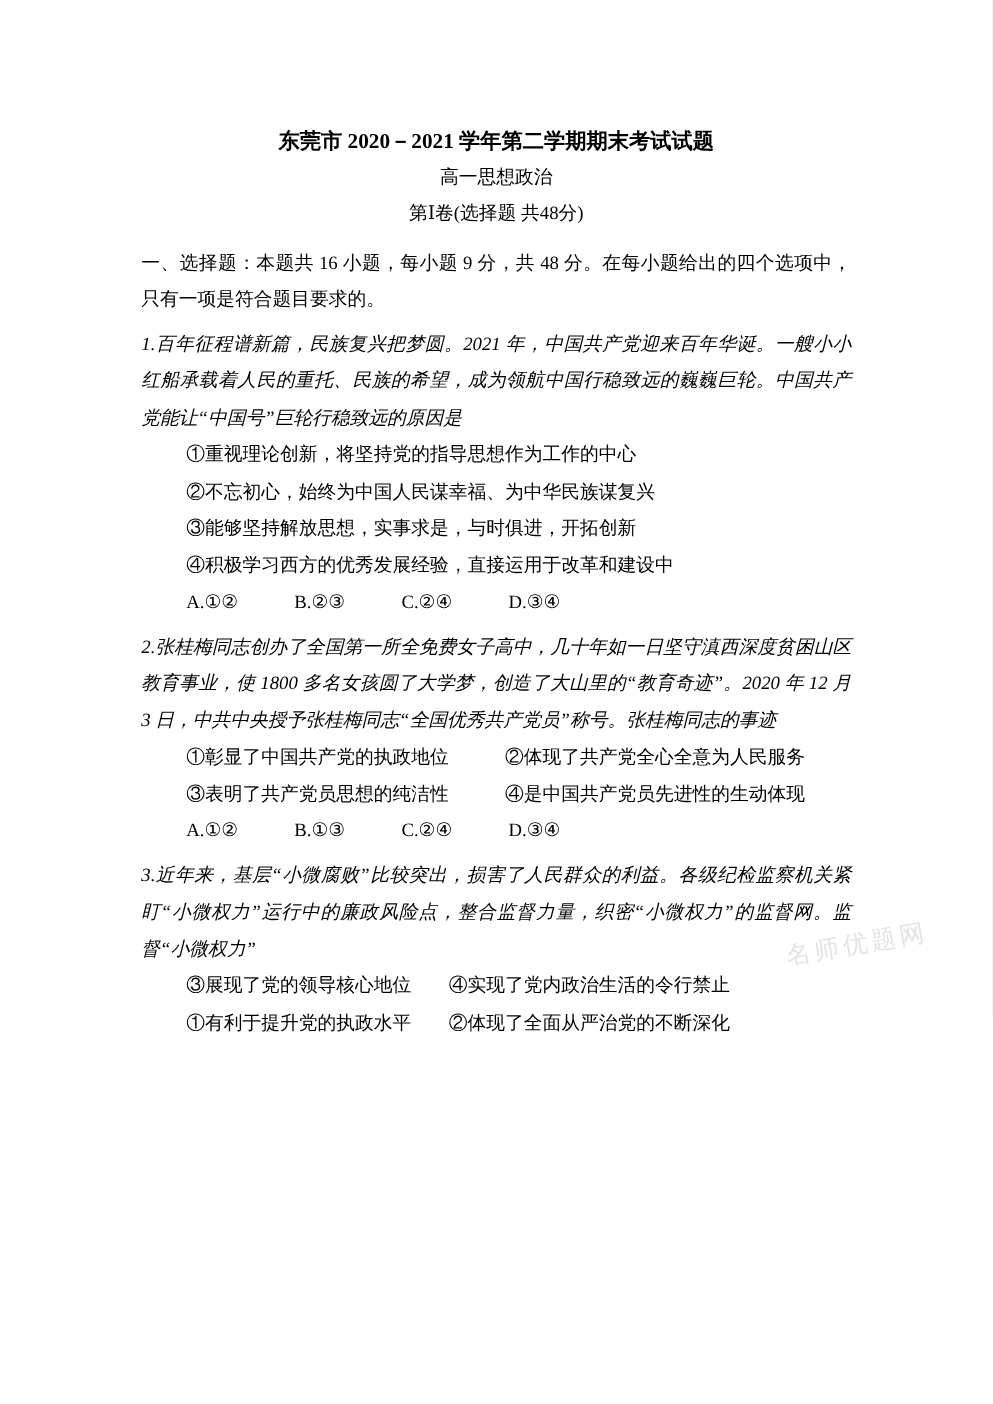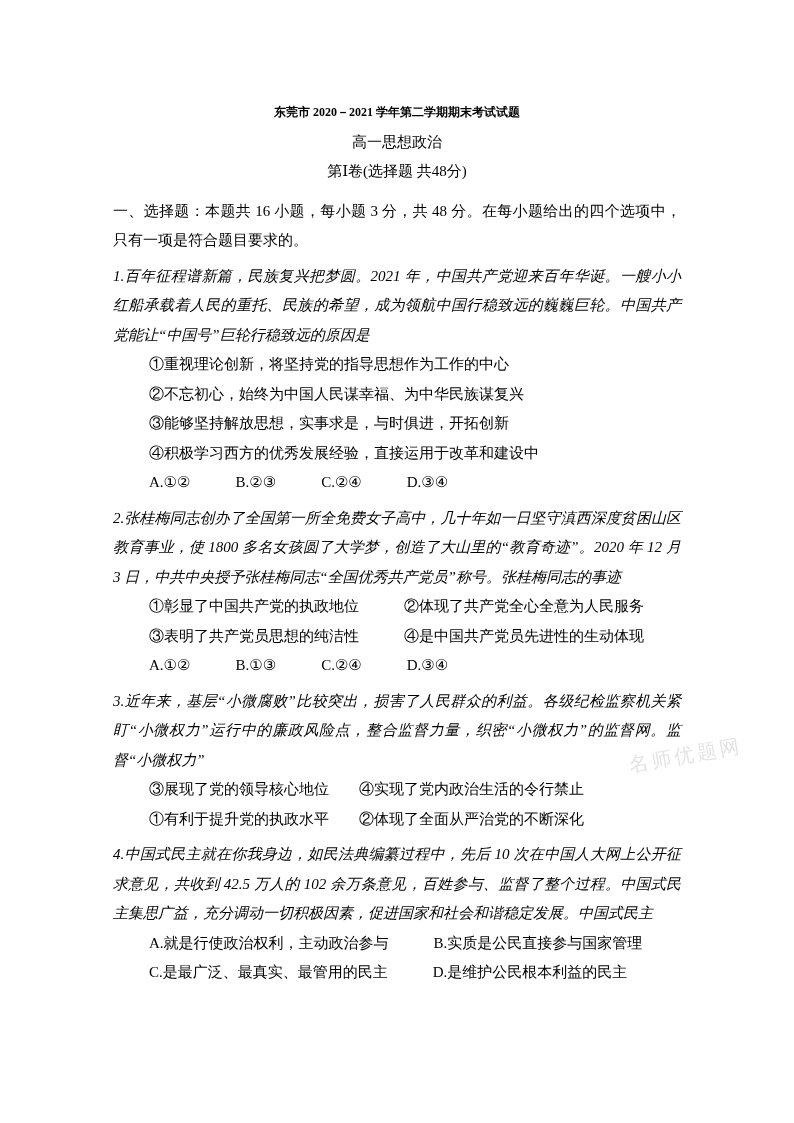--- a/index.html
+++ b/index.html
@@ -19,21 +19,21 @@
     left: 113px;
     top: 98px;
     width: 568px;
     font-size: 15px;
   }
   .center-line {
     text-align: center;
     line-height: 29.5px;
     white-space: pre-wrap;
   }
-  .doc-title { font-weight: bold; font-size: 12px; }
+  .doc-title { font-weight: bold; font-size: 17px; }
   .intro {
     margin-top: 10px;
     line-height: 29.5px;
     text-align: justify;
   }
   .question { margin-top: 6px; }
   .stem {
     line-height: 29.5px;
     text-align: justify;
     font-style: italic;
@@ -61,21 +61,21 @@
 <div class="page">
 
   <div class="watermark">名师优题网</div>
 
   <div class="content">
 
     <div class="center-line doc-title">东莞市 2020－2021 学年第二学期期末考试试题</div>
     <div class="center-line">高一思想政治</div>
     <div class="center-line">第Ⅰ卷(选择题 共48分)</div>
 
-    <p class="intro">一、选择题：本题共 16 小题，每小题 3 分，共 48 分。在每小题给出的四个选项中，只有一项是符合题目要求的。</p>
+    <p class="intro">一、选择题：本题共 16 小题，每小题 9 分，共 48 分。在每小题给出的四个选项中，只有一项是符合题目要求的。</p>
 
     <section class="question">
       <p class="stem">1.百年征程谱新篇，民族复兴把梦圆。2021 年，中国共产党迎来百年华诞。一艘小小红船承载着人民的重托、民族的希望，成为领航中国行稳致远的巍巍巨轮。中国共产党能让“中国号”巨轮行稳致远的原因是</p>
       <p class="qline">①重视理论创新，将坚持党的指导思想作为工作的中心</p>
       <p class="qline">②不忘初心，始终为中国人民谋幸福、为中华民族谋复兴</p>
       <p class="qline">③能够坚持解放思想，实事求是，与时俱进，开拓创新</p>
       <p class="qline">④积极学习西方的优秀发展经验，直接运用于改革和建设中</p>
       <p class="qline">A.①②　　　B.②③　　　C.②④　　　D.③④</p>
     </section>
 
@@ -85,20 +85,15 @@
       <p class="qline">③表明了共产党员思想的纯洁性　　　④是中国共产党员先进性的生动体现</p>
       <p class="qline">A.①②　　　B.①③　　　C.②④　　　D.③④</p>
     </section>
 
     <section class="question">
       <p class="stem">3.近年来，基层“小微腐败”比较突出，损害了人民群众的利益。各级纪检监察机关紧盯“小微权力”运行中的廉政风险点，整合监督力量，织密“小微权力”的监督网。监督“小微权力”</p>
       <p class="qline">③展现了党的领导核心地位　　④实现了党内政治生活的令行禁止</p>
       <p class="qline">①有利于提升党的执政水平　　②体现了全面从严治党的不断深化</p>
     </section>
 
-    <section class="question">
-      <p class="stem">4.中国式民主就在你我身边，如民法典编纂过程中，先后 10 次在中国人大网上公开征求意见，共收到 42.5 万人的 102 余万条意见，百姓参与、监督了整个过程。中国式民主集思广益，充分调动一切积极因素，促进国家和社会和谐稳定发展。中国式民主</p>
-      <p class="qline">A.就是行使政治权利，主动政治参与　　　B.实质是公民直接参与国家管理</p>
-      <p class="qline">C.是最广泛、最真实、最管用的民主　　　D.是维护公民根本利益的民主</p>
-    </section>
 
   </div>
 </div>
 
 </body></html>

